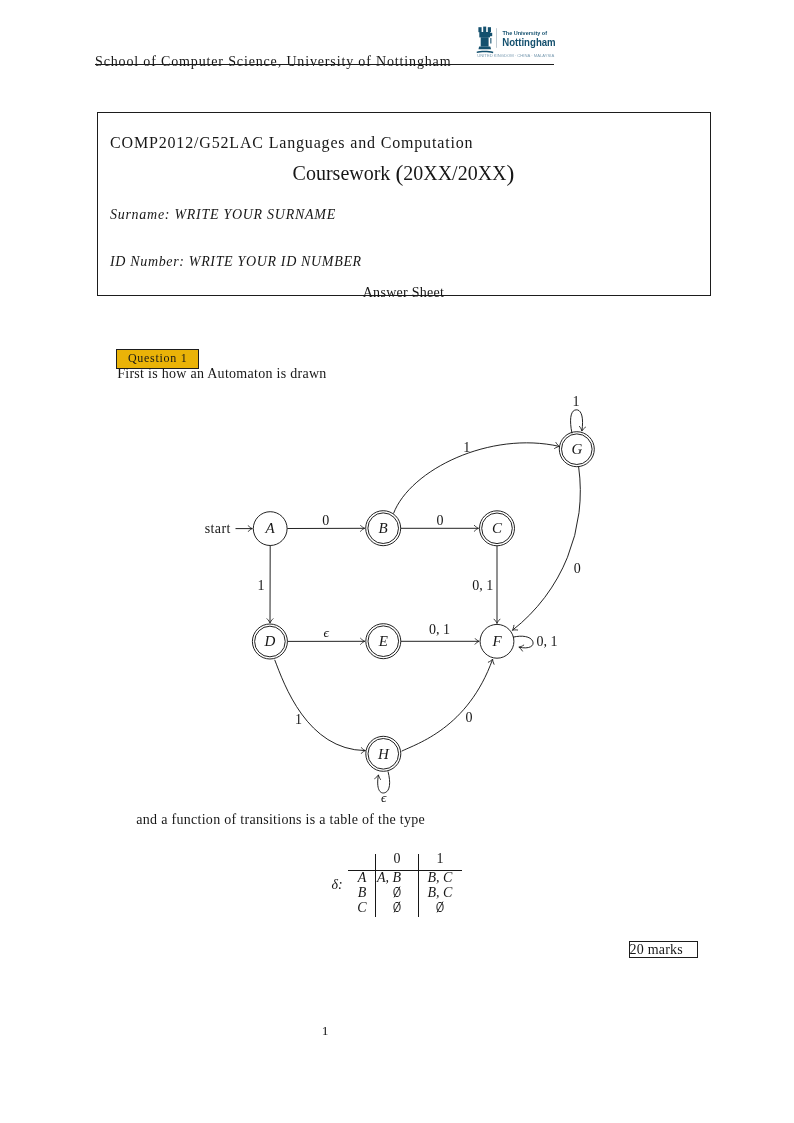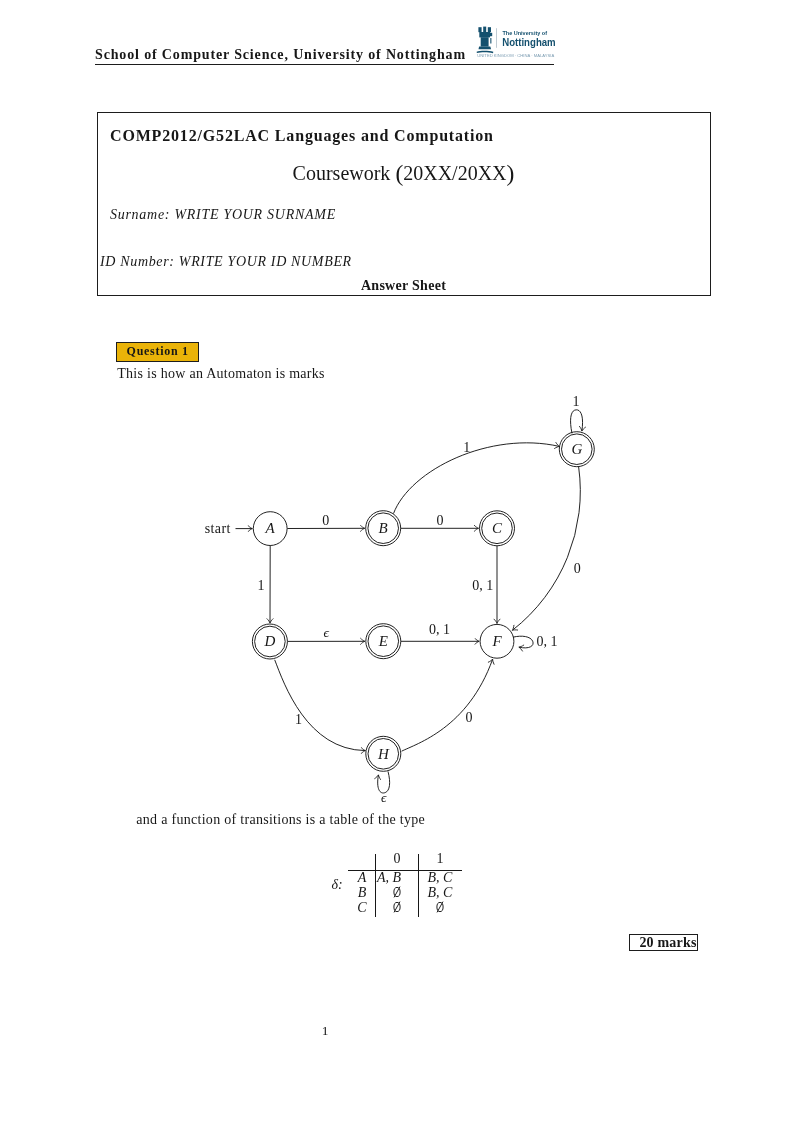--- a/index.html
+++ b/index.html
@@ -1,19 +1,19 @@
 <!DOCTYPE html>
 <html><head>
 <meta charset="utf-8">
 <style>
   html,body{margin:0;padding:0;background:#fff;}
   #page{position:relative;width:794px;height:1123px;background:#ffffff;overflow:hidden;
         font-family:"Liberation Serif",serif;color:#171717;}
   .abs{position:absolute;white-space:pre;line-height:1;}
-  .b{font-weight:bold;}
+  .b{font-weight:normal;margin-top:7px;}
   .i{font-style:italic;}
 </style>
 </head>
 <body>
 <div id="page">
 
   <div class="abs b" style="left:95px;top:48.2px;font-size:14px;letter-spacing:0.85px;">School of Computer Science, University of Nottingham</div>
   <div class="abs" style="left:95px;top:63.6px;width:459px;height:1.7px;background:#1d1d1d;"></div>
 
   <svg class="abs" style="left:470px;top:24px;" width="100" height="36" viewBox="0 0 100 36">
@@ -31,25 +31,25 @@
     <rect x="26.0" y="4.2" width="0.9" height="19.6" fill="#b9c6ce"></rect>
     <text x="32.5" y="11.2" font-size="6" fill="#14506e" font-family="Liberation Sans, sans-serif" font-weight="bold" textLength="44.5" lengthAdjust="spacingAndGlyphs">The University of</text>
     <text x="32.2" y="21.6" font-size="11.5" fill="#14506e" font-family="Liberation Sans, sans-serif" font-weight="bold" textLength="53.5" lengthAdjust="spacingAndGlyphs">Nottingham</text>
     <text x="7.2" y="32.6" font-size="4" fill="#7b9cb2" font-family="Liberation Sans, sans-serif" textLength="77" lengthAdjust="spacingAndGlyphs">UNITED KINGDOM · CHINA · MALAYSIA</text>
   </svg>
 
   <div class="abs" style="left:96.5px;top:111.5px;width:612.5px;height:182px;border:1.1px solid #1d1d1d;"></div>
   <div class="abs b" style="left:110px;top:127.6px;font-size:16px;letter-spacing:0.83px;">COMP2012/G52LAC Languages and Computation</div>
   <div class="abs" style="left:0;top:163.2px;width:807px;text-align:center;font-size:20px;">Coursework <span style="font-size:23.5px;line-height:0;position:relative;top:0.6px;">(</span>20XX/20XX<span style="font-size:23.5px;line-height:0;position:relative;top:0.6px;">)</span></div>
   <div class="abs i" style="left:110px;top:208.3px;font-size:14px;letter-spacing:0.72px;">Surname: WRITE YOUR SURNAME</div>
-  <div class="abs i" style="left:100px;top:254.8px;font-size:14px;letter-spacing:0.66px;">ID Number: WRITE YOUR ID NUMBER</div>
+  <div class="abs i" style="left:110px;top:254.8px;font-size:14px;letter-spacing:0.66px;">ID Number: WRITE YOUR ID NUMBER</div>
   <div class="abs b" style="left:0;top:279.4px;width:807px;text-align:center;font-size:14px;letter-spacing:0.28px;">Answer Sheet</div>
 
   <div class="abs b" style="left:116.2px;top:342.4px;width:81px;height:17.5px;border:1.1px solid #1d1d1d;background:#eab308;font-size:12px;letter-spacing:0.72px;text-align:center;line-height:17.5px;">Question 1</div>
-  <div class="abs" style="left:117.2px;top:366.8px;font-size:14px;letter-spacing:0.28px;">This is how an Automaton is marks</div>
+  <div class="abs" style="left:117.2px;top:366.8px;font-size:14px;letter-spacing:0.28px;">First is how an Automaton is drawn</div>
 
   <svg class="abs" style="left:0;top:0;" width="794" height="1123" viewBox="0 0 794 1123">
     <defs>
       <marker id="ar" viewBox="-7 -4 8 8" refX="-0.2" refY="0" markerWidth="8" markerHeight="8" orient="auto">
         <path d="M-4.6,-3.2 C-3.1,-1.6 -1.3,-0.45 0,0 C-1.3,0.45 -3.1,1.6 -4.6,3.2" fill="none" stroke="#171717" stroke-width="0.85" stroke-linecap="round"></path>
       </marker>
     </defs>
     <g fill="none" stroke="#171717" stroke-width="0.95">
 
       <circle cx="270.2" cy="528.6" r="16.9"></circle>
@@ -132,17 +132,17 @@
     </svg>
   <svg class="abs" style="left:393.2px;top:901.2px;" width="8" height="12" viewBox="0 0 8 12">
       <ellipse cx="4" cy="6" rx="3.1" ry="4.6" fill="none" stroke="#171717" stroke-width="0.95"></ellipse>
       <line x1="1" y1="11.4" x2="7" y2="0.6" stroke="#171717" stroke-width="0.95"></line>
     </svg>
   <svg class="abs" style="left:436.2px;top:901.2px;" width="8" height="12" viewBox="0 0 8 12">
       <ellipse cx="4" cy="6" rx="3.1" ry="4.6" fill="none" stroke="#171717" stroke-width="0.95"></ellipse>
       <line x1="1" y1="11.4" x2="7" y2="0.6" stroke="#171717" stroke-width="0.95"></line>
     </svg>
 
-  <div class="abs b" style="left:628.6px;top:933.6px;width:67px;height:15px;border:1.2px solid #1d1d1d;font-size:14px;text-align:right;line-height:15px;letter-spacing:0.2px;">20 marks</div>
+  <div class="abs b" style="left:628.6px;top:933.6px;width:67px;height:15px;border:1.2px solid #1d1d1d;font-size:14px;text-align:left;line-height:15px;letter-spacing:0.2px;">20 marks</div>
 
   <div class="abs" style="left:318px;top:1023.9px;width:14px;text-align:center;font-size:13.5px;">1</div>
 
 </div>
 
 </body></html>

